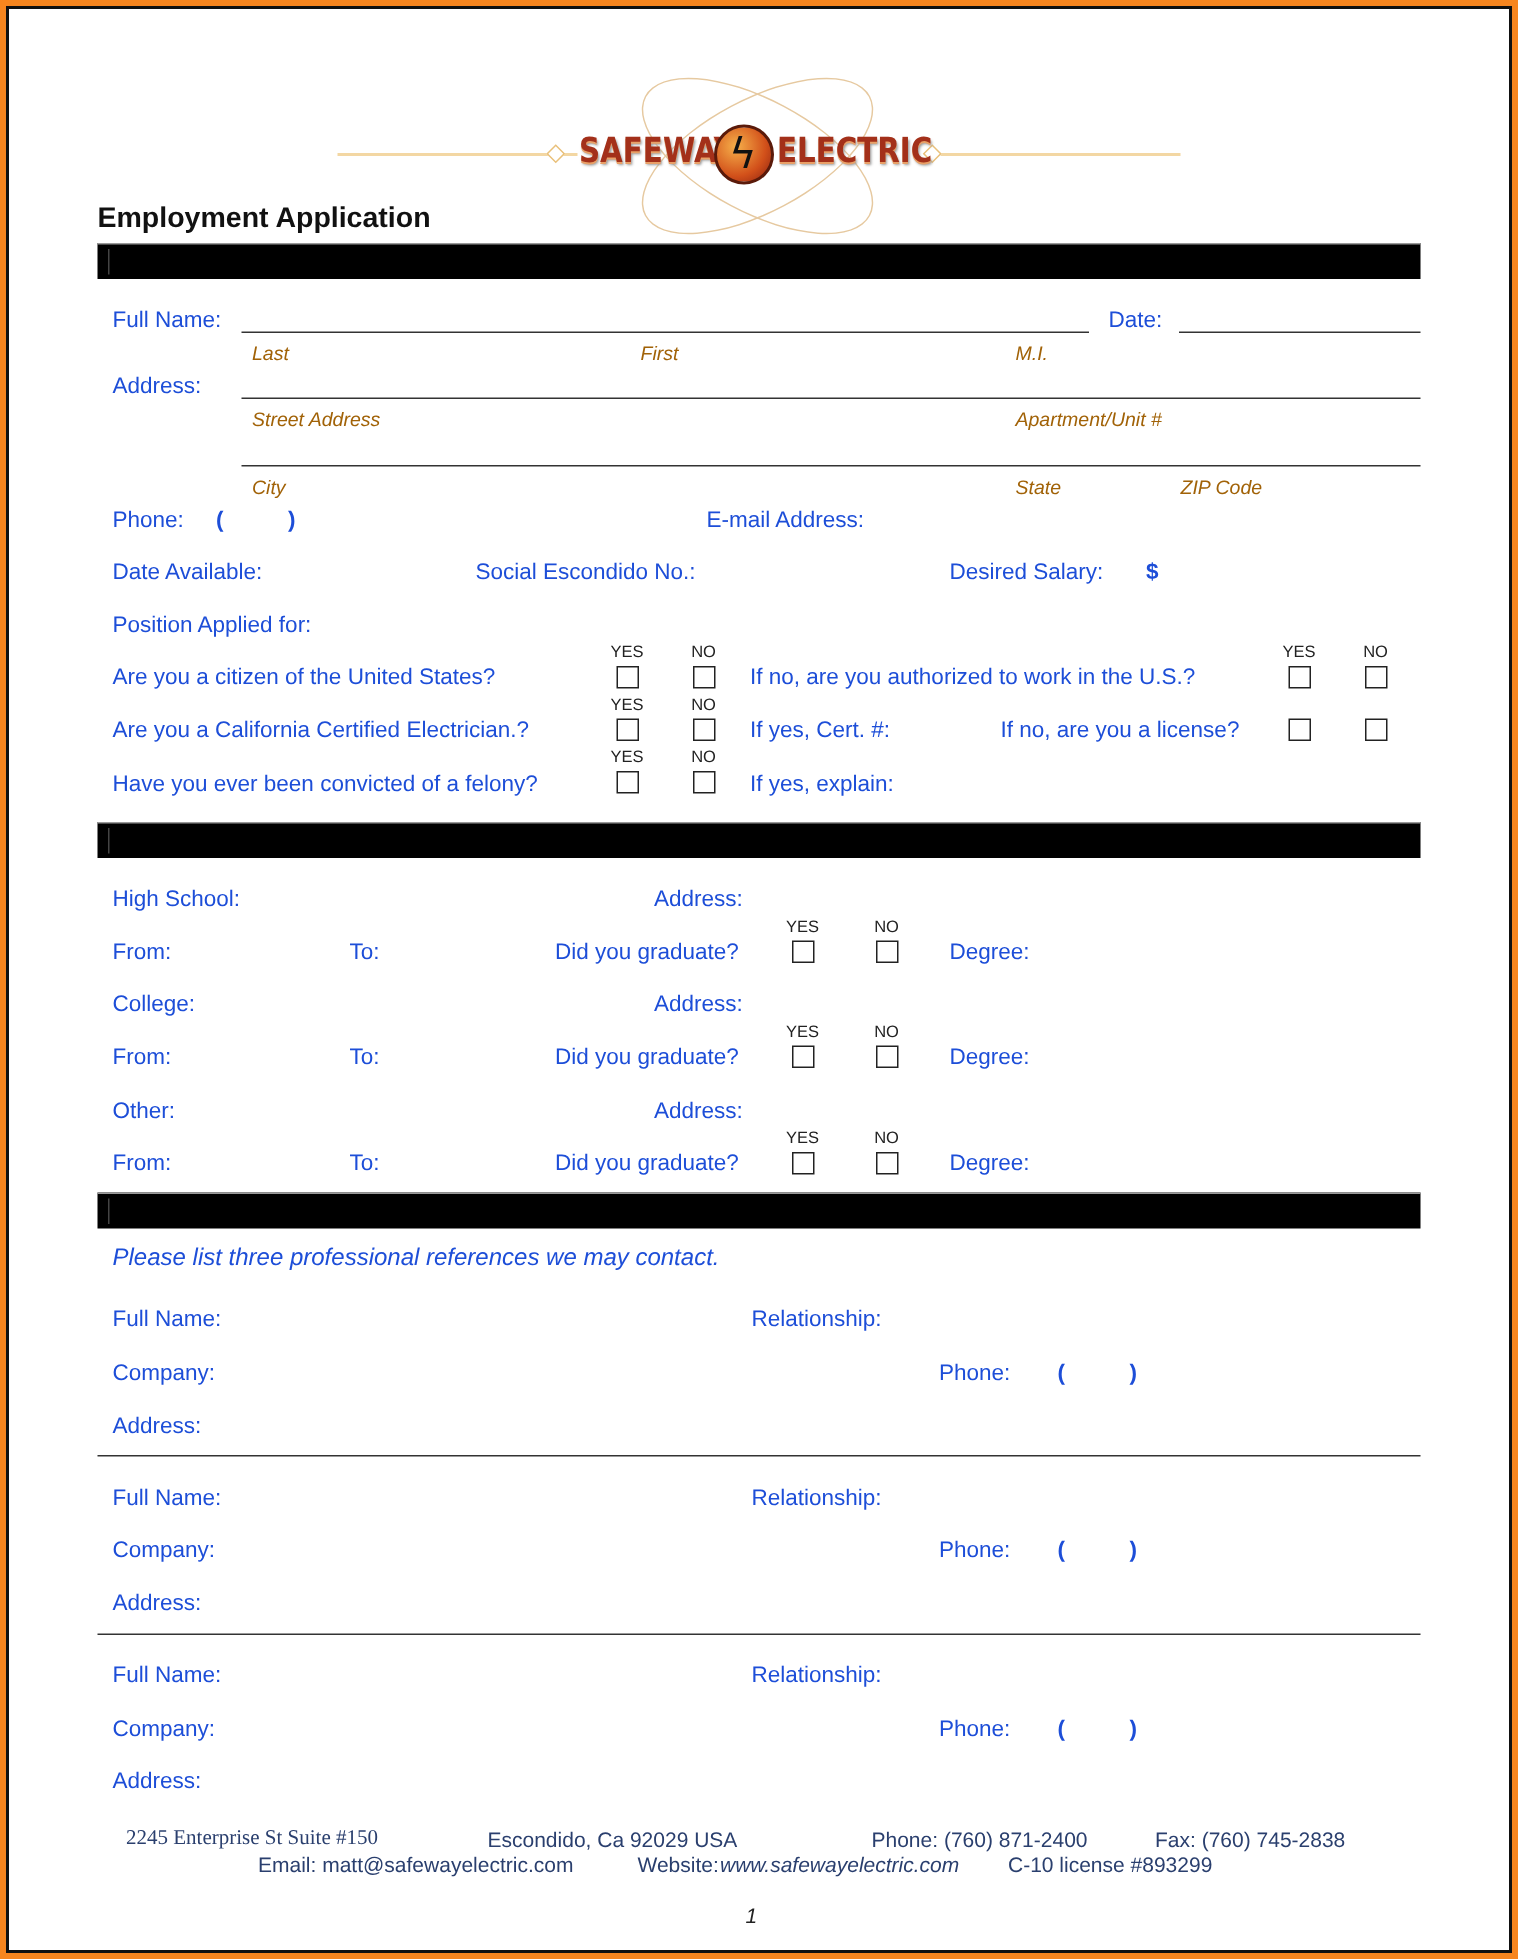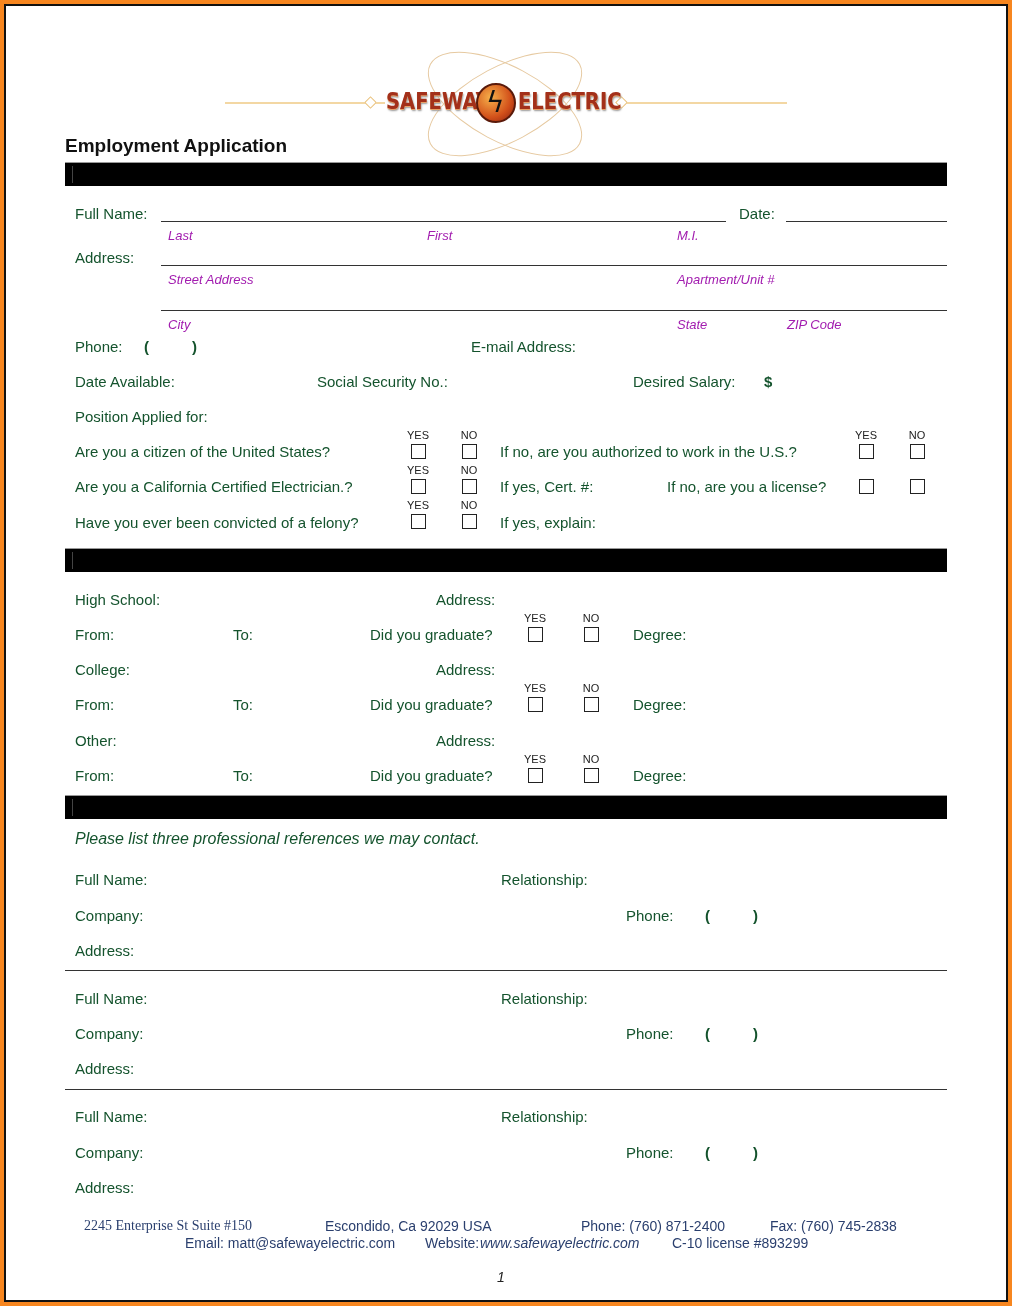--- a/index.html
+++ b/index.html
@@ -1,22 +1,22 @@
 <!DOCTYPE html>
 <html><head>
 <meta charset="utf-8">
 <style>
   * { box-sizing: border-box; margin: 0; padding: 0; }
   html, body { width: 1012px; height: 1306px; background: #ffffff; overflow: hidden; }
   body { font-family: "Liberation Sans", sans-serif; color: #111; position: relative; }
   .frame-outer { position: absolute; left: 0; top: 0; width: 1012px; height: 1306px; border: 4px solid #f7861f; }
   .frame-inner { position: absolute; left: 4px; top: 4px; width: 1004px; height: 1298px; border: 2px solid #111; }
   .abs { position: absolute; white-space: nowrap; }
-  .lbl { font-size: 15px; color: #14532d; }
-  .sub { font-size: 13px; font-style: italic; color: #a21caf; }
+  .lbl { font-size: 15px; color: #1d4ed8; }
+  .sub { font-size: 13px; font-style: italic; color: #a16207; }
   .tiny { font-size: 11px; color: #222; text-align: center; width: 24px; }
   .line { position: absolute; height: 1px; background: #333; }
   .bar { position: absolute; left: 65px; width: 882px; height: 24px; background: #000; border-top: 1px solid #999; }
   .bar .bar-tick { position: absolute; left: 7px; top: 3px; width: 1px; height: 17px; background: #444; }
   .bar .bar-title { position: absolute; left: 0; right: 0; top: 3px; text-align: center; color: #fff; font-weight: bold; font-size: 15px; }
   .cb { position: absolute; width: 15px; height: 15px; border: 1.5px solid #222; background: #fff; }
   .title { font-size: 19px; font-weight: bold; color: #111; }
   .footer { color: #2a3f6e; font-size: 14px; }
   .logo-line { position: absolute; height: 2px; background: #f3d7a3; }
   .diamond { position: absolute; width: 9px; height: 9px; border: 1.5px solid #e9c07a; transform: rotate(45deg); background: #fff; }
@@ -68,21 +68,21 @@
 <div class="abs sub" style="left:168px; top:317px;">City</div>
 <div class="abs sub" style="left:677px; top:317px;">State</div>
 <div class="abs sub" style="left:787px; top:317px;">ZIP Code</div>
 
 <div class="abs lbl" style="left:75px; top:338px;">Phone:</div>
 <div class="abs lbl" style="left:144px; top:338px; font-weight:bold;">(</div>
 <div class="abs lbl" style="left:192px; top:338px; font-weight:bold;">)</div>
 <div class="abs lbl" style="left:471px; top:338px;">E-mail Address:</div>
 
 <div class="abs lbl" style="left:75px; top:373px;">Date Available:</div>
-<div class="abs lbl" style="left:317px; top:373px;">Social Security No.:</div>
+<div class="abs lbl" style="left:317px; top:373px;">Social Escondido No.:</div>
 <div class="abs lbl" style="left:633px; top:373px;">Desired Salary:</div>
 <div class="abs lbl" style="left:764px; top:373px; font-weight:bold;">$</div>
 
 <div class="abs lbl" style="left:75px; top:408px;">Position Applied for:</div>
 
 <div class="abs tiny" style="left:406px; top:429px;">YES</div>
 <div class="abs tiny" style="left:457px; top:429px;">NO</div>
 <div class="abs lbl" style="left:75px; top:443px;">Are you a citizen of the United States?</div>
 <div class="cb" style="left:411px; top:444px;"></div>
 <div class="cb" style="left:462px; top:444px;"></div>
@@ -174,17 +174,17 @@
 <div class="abs lbl" style="left:75px; top:1144px;">Company:</div>
 <div class="abs lbl" style="left:626px; top:1144px;">Phone:</div>
 <div class="abs lbl" style="left:705px; top:1144px; font-weight:bold;">(</div>
 <div class="abs lbl" style="left:753px; top:1144px; font-weight:bold;">)</div>
 <div class="abs lbl" style="left:75px; top:1179px;">Address:</div>
 
 <div class="abs footer" style="left:84px; top:1218px;font-family:Liberation Serif, serif;">2245 Enterprise St Suite #150</div>
 <div class="abs footer" style="left:325px; top:1218px;">Escondido, Ca 92029 USA</div>
 <div class="abs footer" style="left:581px; top:1218px;">Phone: (760) 871-2400</div>
 <div class="abs footer" style="left:770px; top:1218px;">Fax: (760) 745-2838</div>
-<div class="abs footer" style="left:185px; top:1235px;">Email: matt@safewayelectric.com</div>
+<div class="abs footer" style="left:172px; top:1235px;">Email: matt@safewayelectric.com</div>
 <div class="abs footer" style="left:425px; top:1235px;">Website:</div>
 <div class="abs footer" style="left:480px; top:1235px; font-style:italic;">www.safewayelectric.com</div>
 <div class="abs footer" style="left:672px; top:1235px;">C-10 license #893299</div>
 <div class="abs" style="left:497px; top:1269px; font-size:14px; font-style:italic; color:#222;">1</div>
 
 </body></html>

